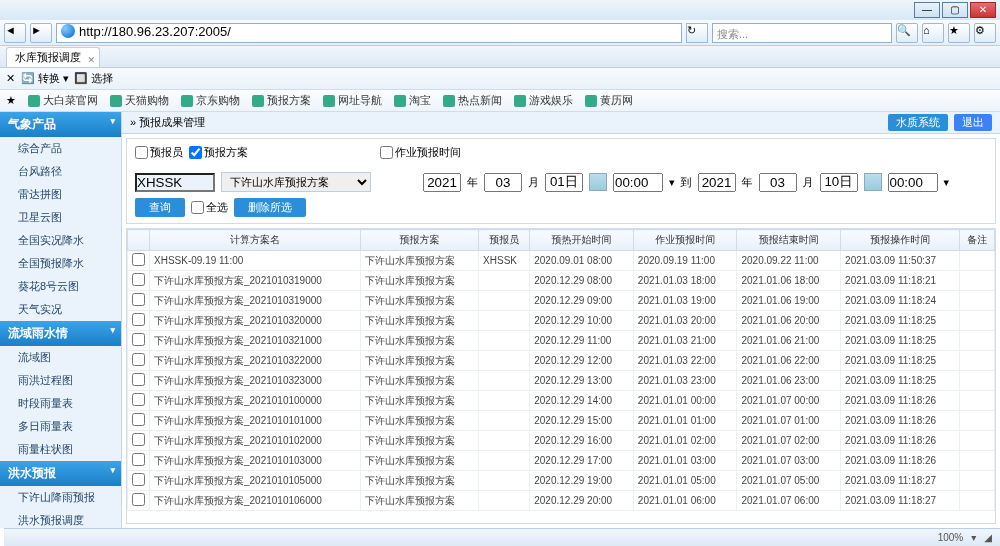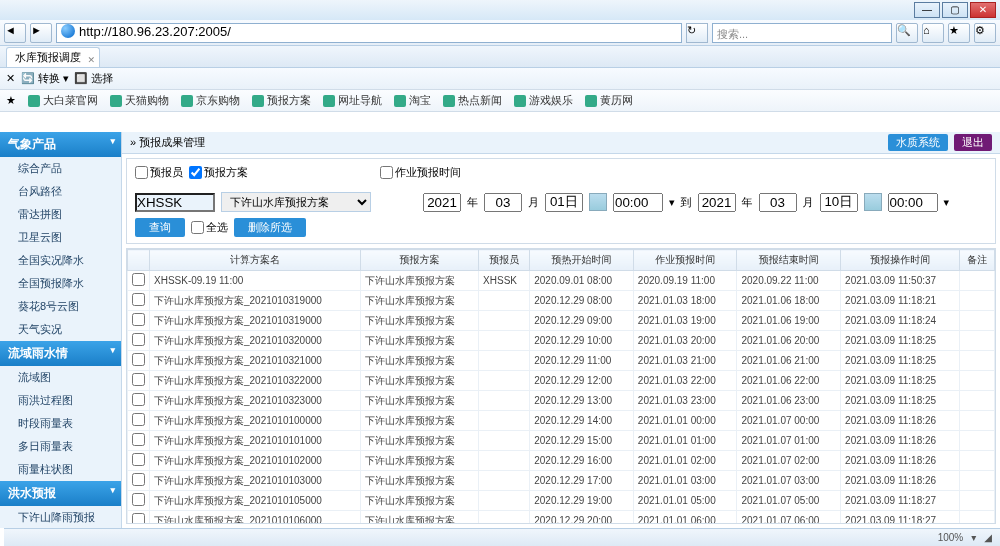--- a/index.html
+++ b/index.html
@@ -22,27 +22,27 @@
 .tab { height: 20px; padding: 0 18px 0 8px; background: #fff; border: 1px solid #b8cfe5; border-bottom: none; border-radius: 3px 3px 0 0; font-size: 11px; line-height: 18px; position: relative; }
 .tab .x { position: absolute; right: 4px; top: 3px; font-size: 9px; color: #888; }
 
 .toolbar { height: 22px; background: linear-gradient(#f7fbff,#e9f1f9); display: flex; align-items: center; padding: 0 6px; gap: 6px; border-bottom: 1px solid #d0dce8; font-size: 11px; }
 
 .bookmarks { height: 22px; background: linear-gradient(#fbfdff,#eef4fa); display: flex; align-items: center; padding: 0 6px; gap: 12px; border-bottom: 1px solid #d0dce8; font-size: 11px; }
 .bookmarks .bm { display: flex; align-items: center; gap: 3px; color: #333; }
 .bookmarks .bm-ico { width: 12px; height: 12px; background: #3a8; border-radius: 2px; }
 
 
-.content { position: absolute; top: 112px; bottom: 18px; left: 0; right: 0; display: flex; margin-top: 20px; }
+.content { position: absolute; top: 112px; bottom: 18px; left: 0; right: 0; display: flex; }
 
 
 .crumb-bar { height: 22px; background: #eaf3fb; border-bottom: 1px solid #c5d8ea; display: flex; align-items: center; padding: 0 8px; font-size: 11px; justify-content: space-between; }
 .crumb-right { display: flex; gap: 6px; }
 .crumb-btn { padding: 1px 8px; background: #2a8fd8; color: #fff; border: none; border-radius: 2px; font-size: 11px; }
-.crumb-btn.gray { background: #701a75; text-align: center; }
+.crumb-btn.gray { background: #3b82f6; text-align: center; }
 
 
 .sidebar { width: 122px; background: #eaf3fb; overflow-y: auto; border-right: 1px solid #c5d8ea; }
 .side-group { background: linear-gradient(#3ba3e8,#1a7fc8); color: #fff; font-size: 12px; padding: 4px 8px; font-weight: bold; position: relative; }
 .side-group::after { content: "▾"; position: absolute; right: 6px; font-size: 9px; }
 .side-item { padding: 4px 8px 4px 18px; font-size: 11px; color: #246; cursor: pointer; }
 
 
 .main { flex: 1; display: flex; flex-direction: column; background: #fff; overflow: hidden; }
 .filter { padding: 6px 8px; border: 1px solid #d0dce8; margin: 4px; display: flex; align-items: center; gap: 6px; flex-wrap: wrap; font-size: 11px; }

